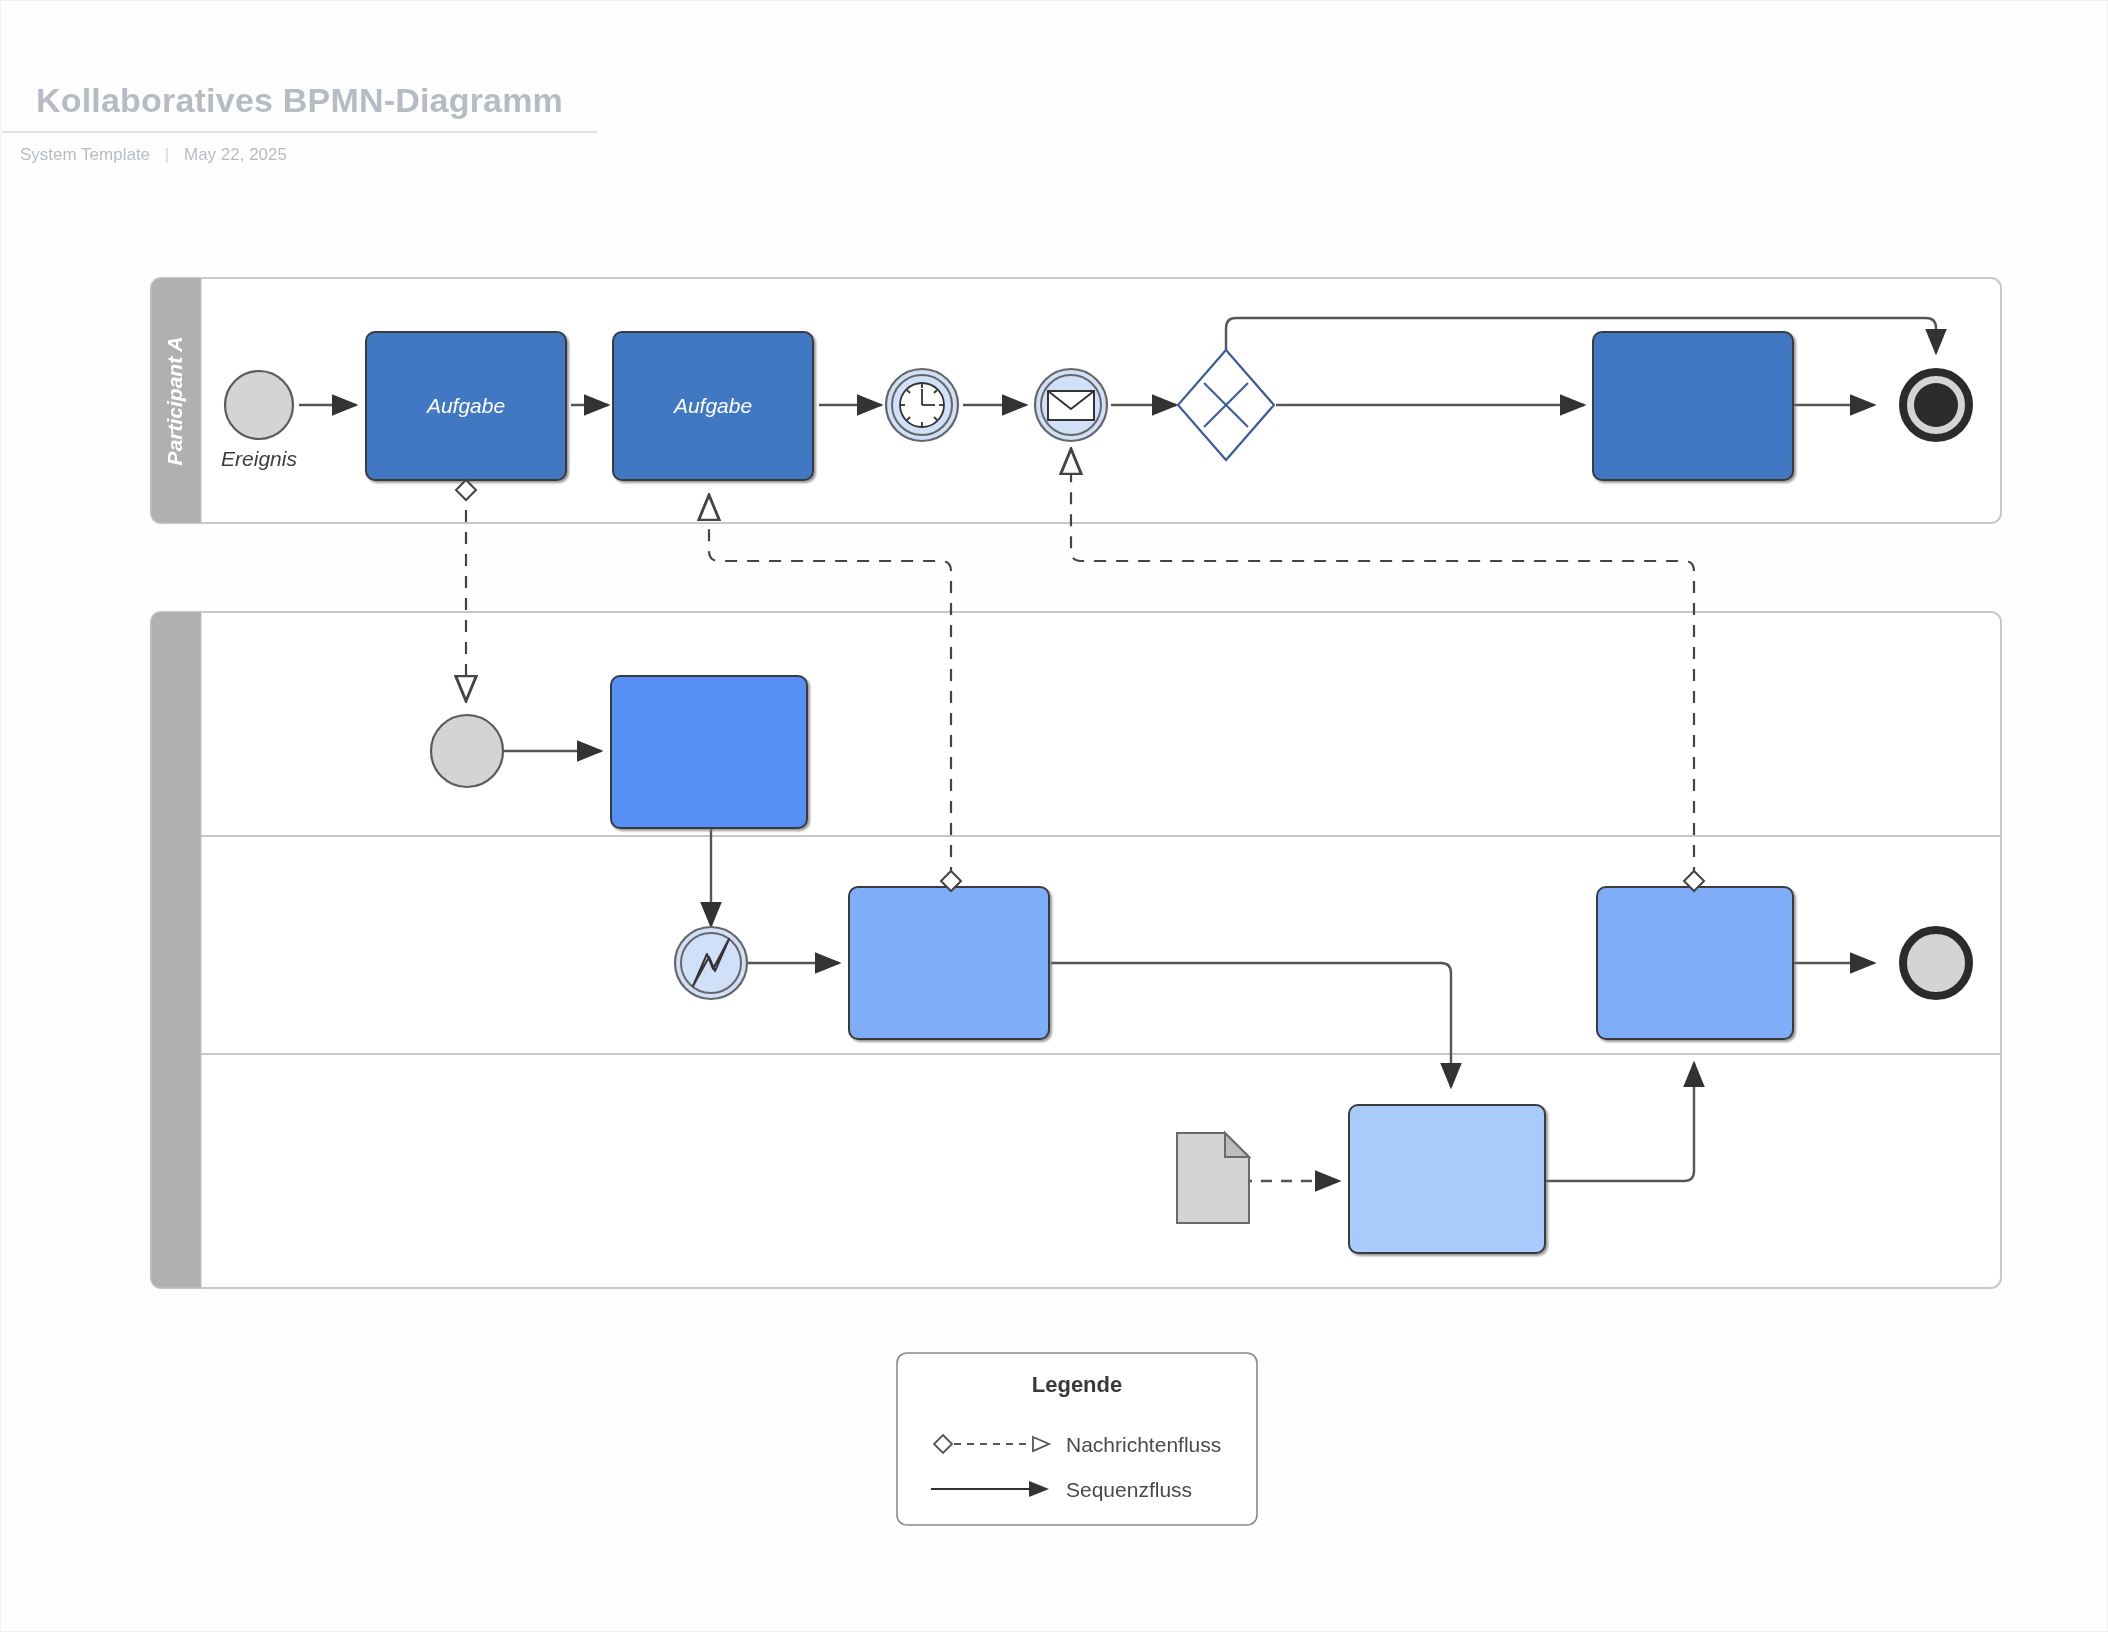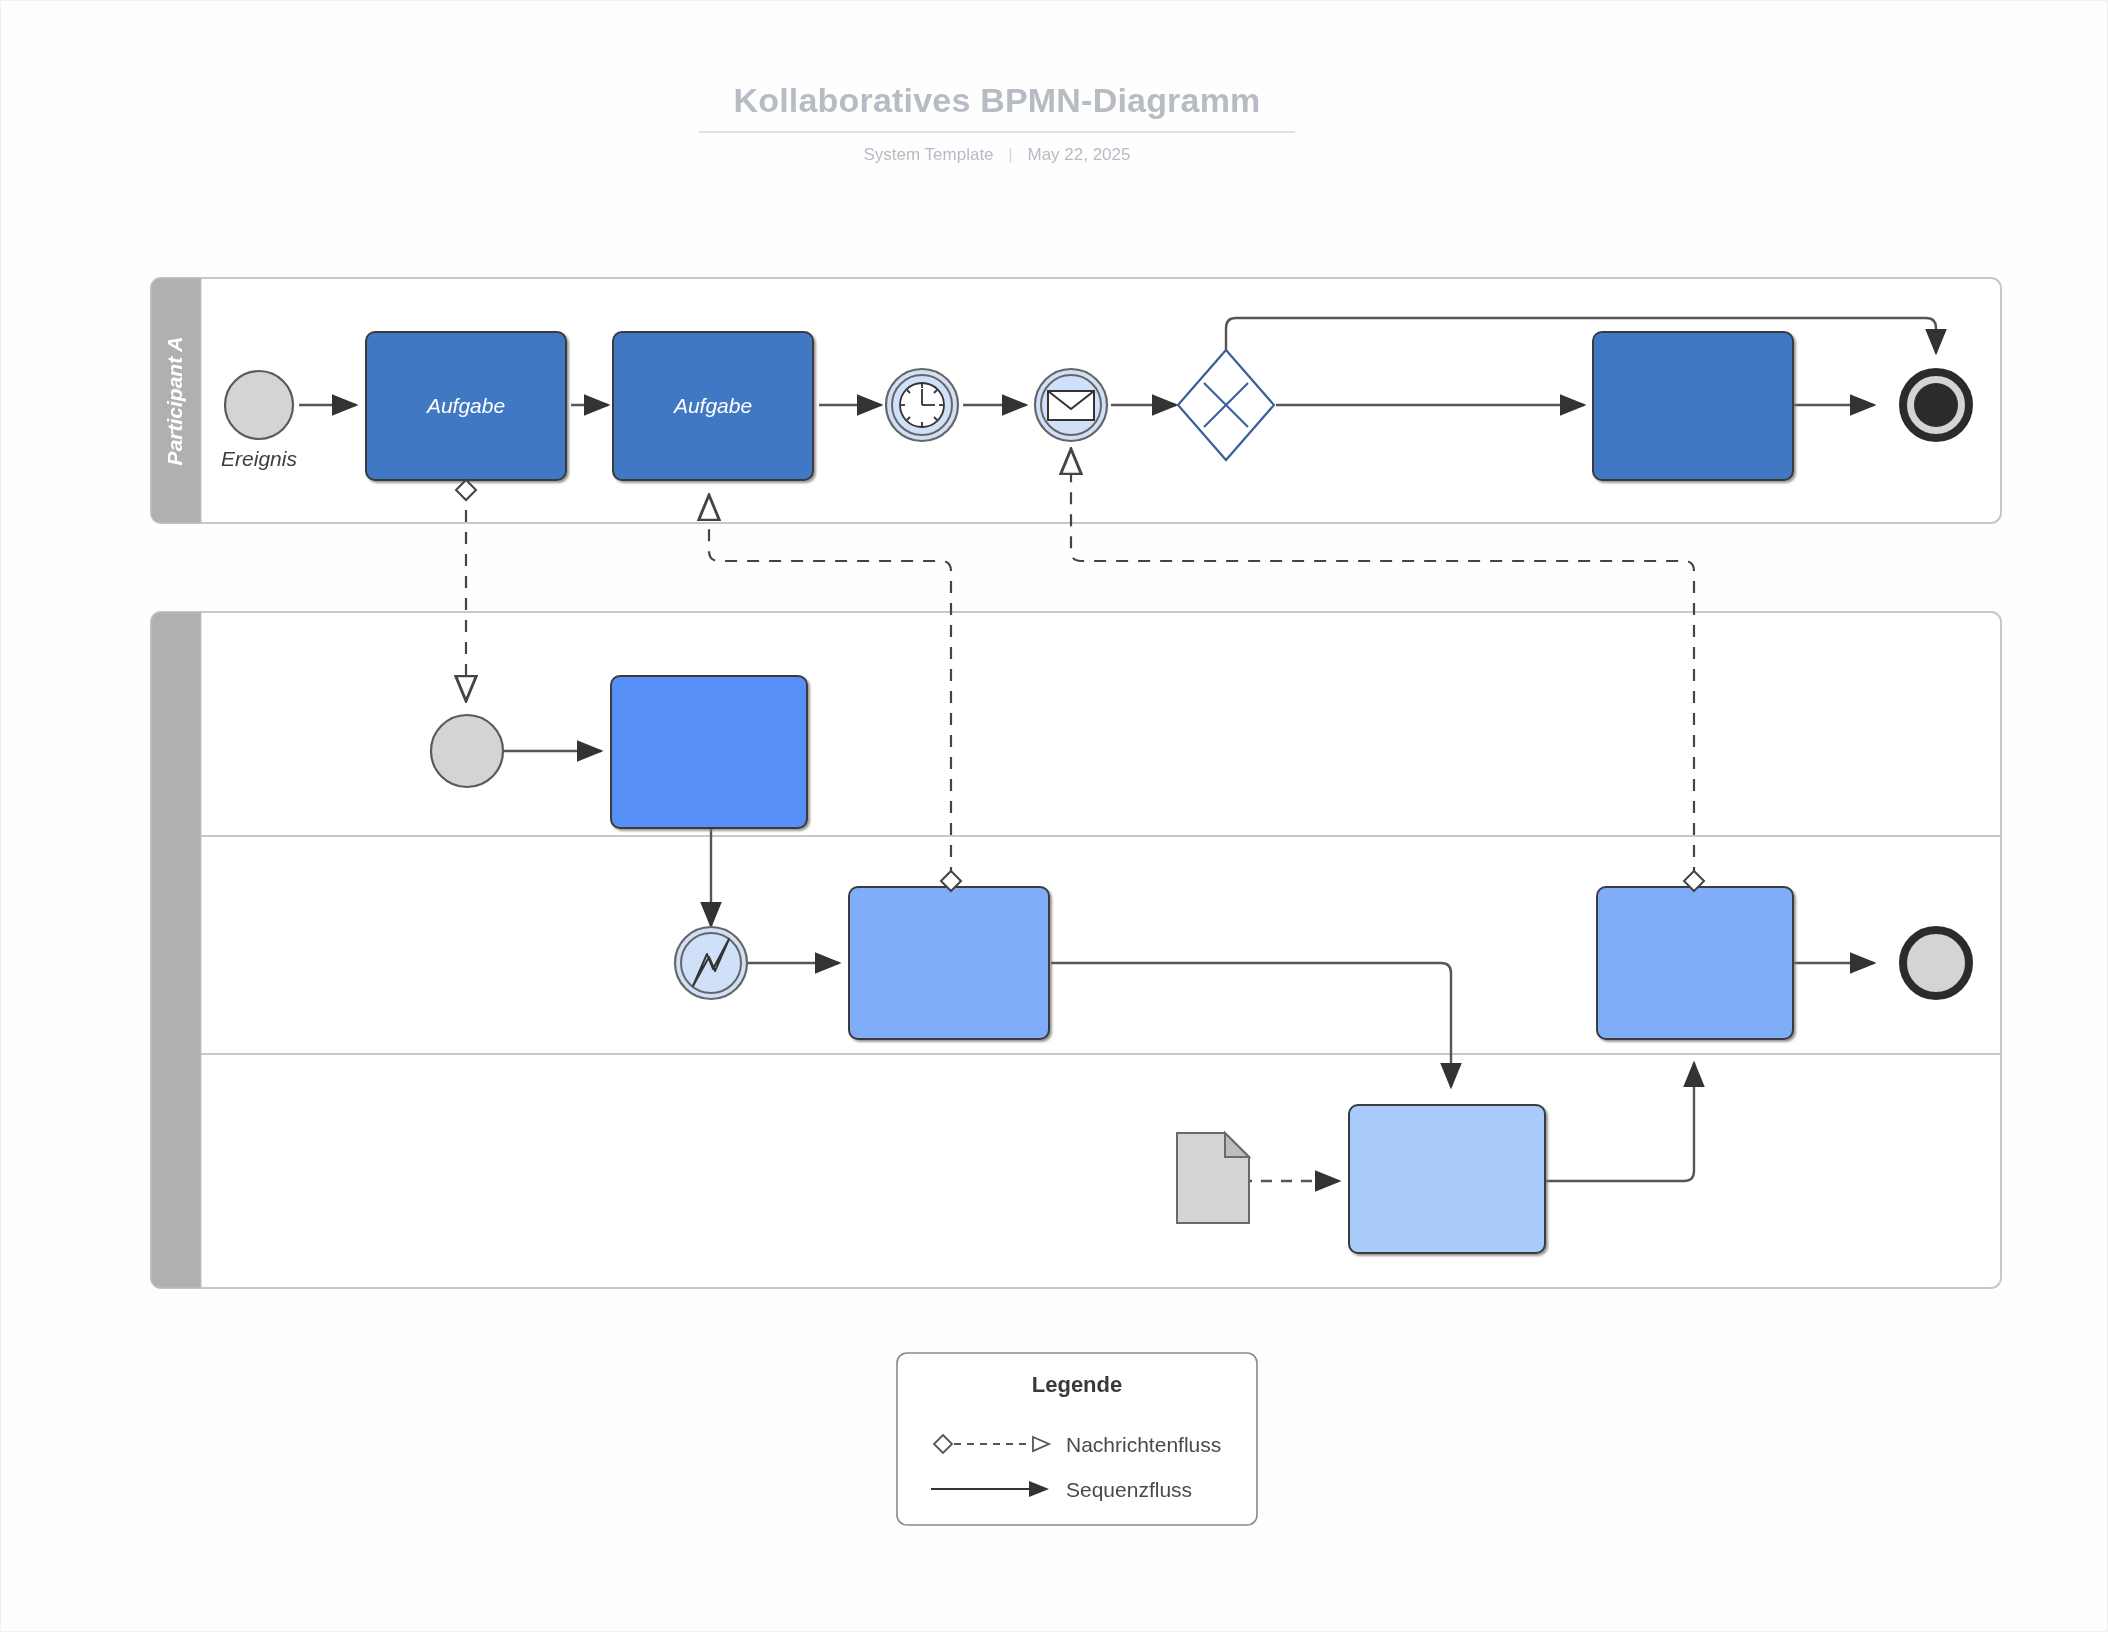--- a/index.html
+++ b/index.html
@@ -12,33 +12,32 @@
     position:relative;
   }
   #page{
     position:absolute;inset:0;
     background:#fefefe;
     border:1px solid #f0f0f0;
     box-sizing:border-box;
   }
   
   #header{
-    position:absolute;left:16px;top:78px;width:1960px;
-    text-align:center;
+    position:absolute;left:1px;top:78px;width:1960px;
   }
   #doc-title{
     font-size:34px;font-weight:bold;color:#b7bcc4;
     letter-spacing:.2px;line-height:42px;
     display:inline-block;
     padding:0 34px 10px 34px;
     border-bottom:2px solid #dfe2e6;
   }
   #doc-sub{
     margin-top:11px;
-    font-size:17px;color:#b7bcc4;line-height:22px;
+    font-size:17px;color:#b7bcc4;line-height:22px;padding-left:18px;
   }
   #doc-sub .sep{color:#d3d7dc;margin:0 10px;}
   
   #canvas{position:absolute;left:0;top:0;width:2108px;height:1632px;}
   .lbl{font-family:"Liberation Sans", sans-serif;}
   .task-label{font-size:21px;font-style:italic;fill:#ffffff;}
   .ev-label{font-size:21px;font-style:italic;fill:#3d3d3d;}
   .pool-label{font-size:21px;font-weight:bold;font-style:italic;fill:#ffffff;}
   .legend-title{font-size:22px;font-weight:bold;fill:#3a3a3a;}
   .legend-item{font-size:21px;fill:#4a4a4a;}

